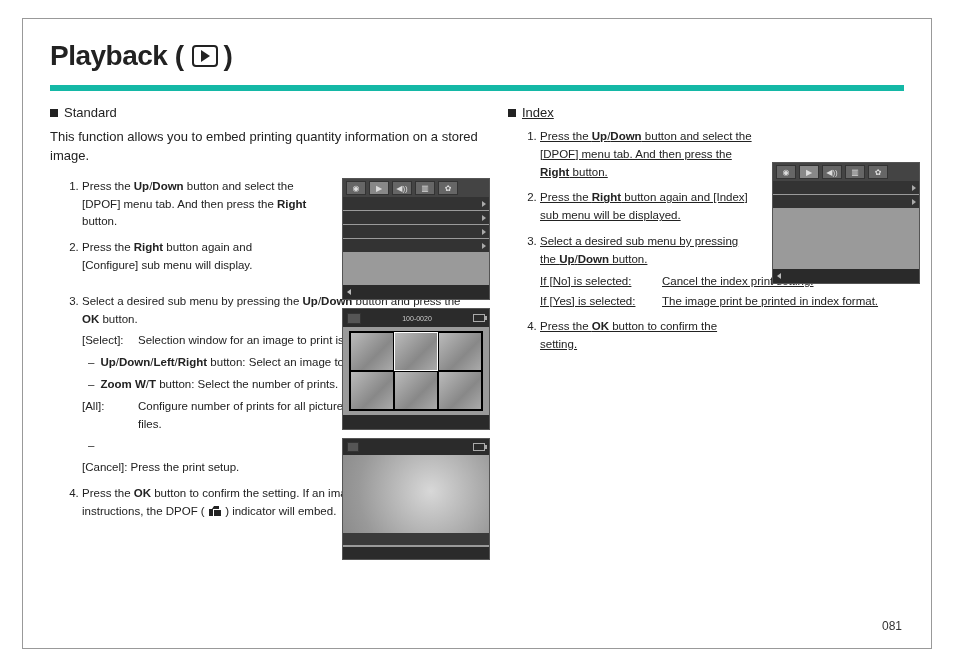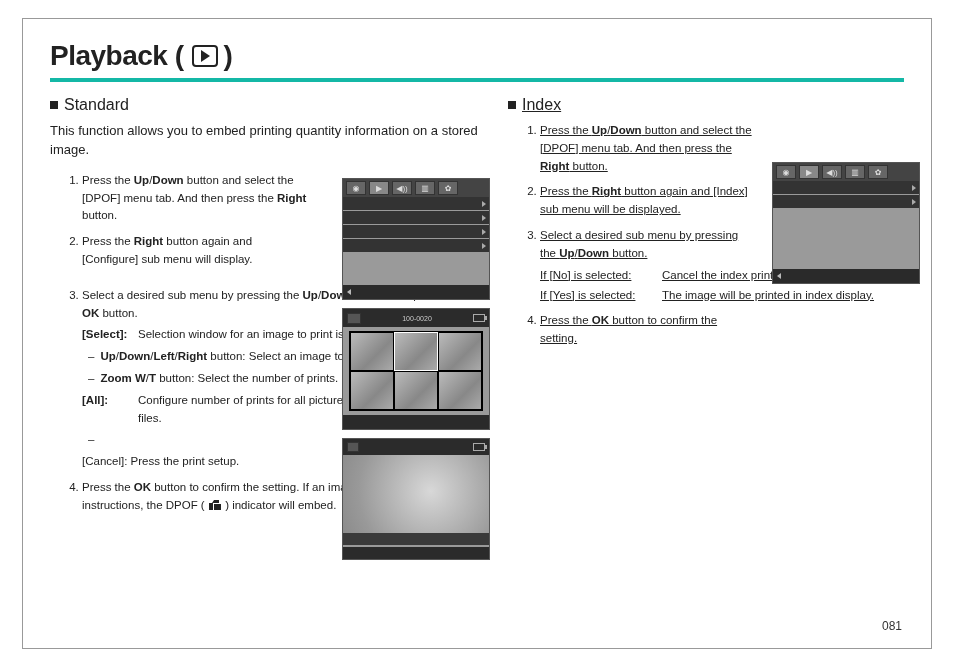--- a/index.html
+++ b/index.html
@@ -14,22 +14,22 @@
   }
   .outer-border {
     position: absolute;
     top: 18px; left: 22px; right: 22px; bottom: 18px;
     border: 1px solid #999;
   }
   h1.title {
     font-size: 28px;
     font-weight: 600;
     letter-spacing: -0.5px;
-    border-bottom: 4px solid #14b8a6;
-    padding-bottom: 6px;
+    border-bottom: 6px solid #14b8a6;
+    padding-bottom: 13px;
     margin-bottom: 14px;
     display: flex;
     align-items: center;
     gap: 6px;
   }
   .play-icon {
     display: inline-flex;
     align-items: center;
     justify-content: center;
     width: 26px; height: 22px;
@@ -46,21 +46,21 @@
     border-bottom: 6px solid transparent;
     margin-left: 2px;
   }
   .columns {
     display: flex;
     gap: 28px;
   }
   .col-left { width: 430px; }
   .col-right { flex: 1; text-decoration: underline; }
   .subhead {
-    font-size: 16px;
+    font-size: 13px;
     font-weight: 500;
     display: flex;
     align-items: center;
     gap: 6px;
     margin-bottom: 8px;
   }
   .square {
     width: 8px; height: 8px;
     background: #222;
     display: inline-block;
@@ -74,21 +74,21 @@
     list-style: decimal;
     padding-left: 32px;
     font-size: 11.5px;
     line-height: 1.55;
   }
   ol.steps > li {
     margin-bottom: 8px;
     padding-right: 4px;
   }
   ol.steps b { font-weight: 700; }
-  .option-label { display: inline-block; min-width: 52px; font-weight: bold; }
+  .option-label { display: inline-block; min-width: 52px; }
   .sub-indent { padding-left: 0px; margin-top: 4px; }
   .sub-indent .row { display: flex; gap: 4px; margin-bottom: 4px; }
   .dash-row { display: flex; gap: 6px; margin: 4px 0; padding-left: 6px; }
   .dash-row .dash { flex: 0 0 auto; }
   .if-row { display: flex; gap: 4px; margin-bottom: 2px; }
   .if-row .lbl { min-width: 118px; }
   .left-text-block { width: 225px; }
   .page-num {
     position: absolute;
     right: 52px;
@@ -287,21 +287,21 @@
       </li>
       <li>
         <span>Select a desired sub menu by pressing the </span><b>Up</b><span>/</span><b>Down</b><span> button.</span>
         <div class="sub-indent" style="width:360px;">
           <div class="if-row">
             <span class="lbl">If [No] is selected:</span>
             <span>Cancel the index print setting.</span>
           </div>
           <div class="if-row">
             <span class="lbl">If [Yes] is selected:</span>
-            <span>The image will be printed in index display.</span>
+            <span>The image print be printed in index format.</span>
           </div>
         </div>
       </li>
       <li>
         <span>Press the </span><b>OK</b><span> button to confirm the setting.</span>
       </li>
     </ol>
   </div>
 </div>
 

